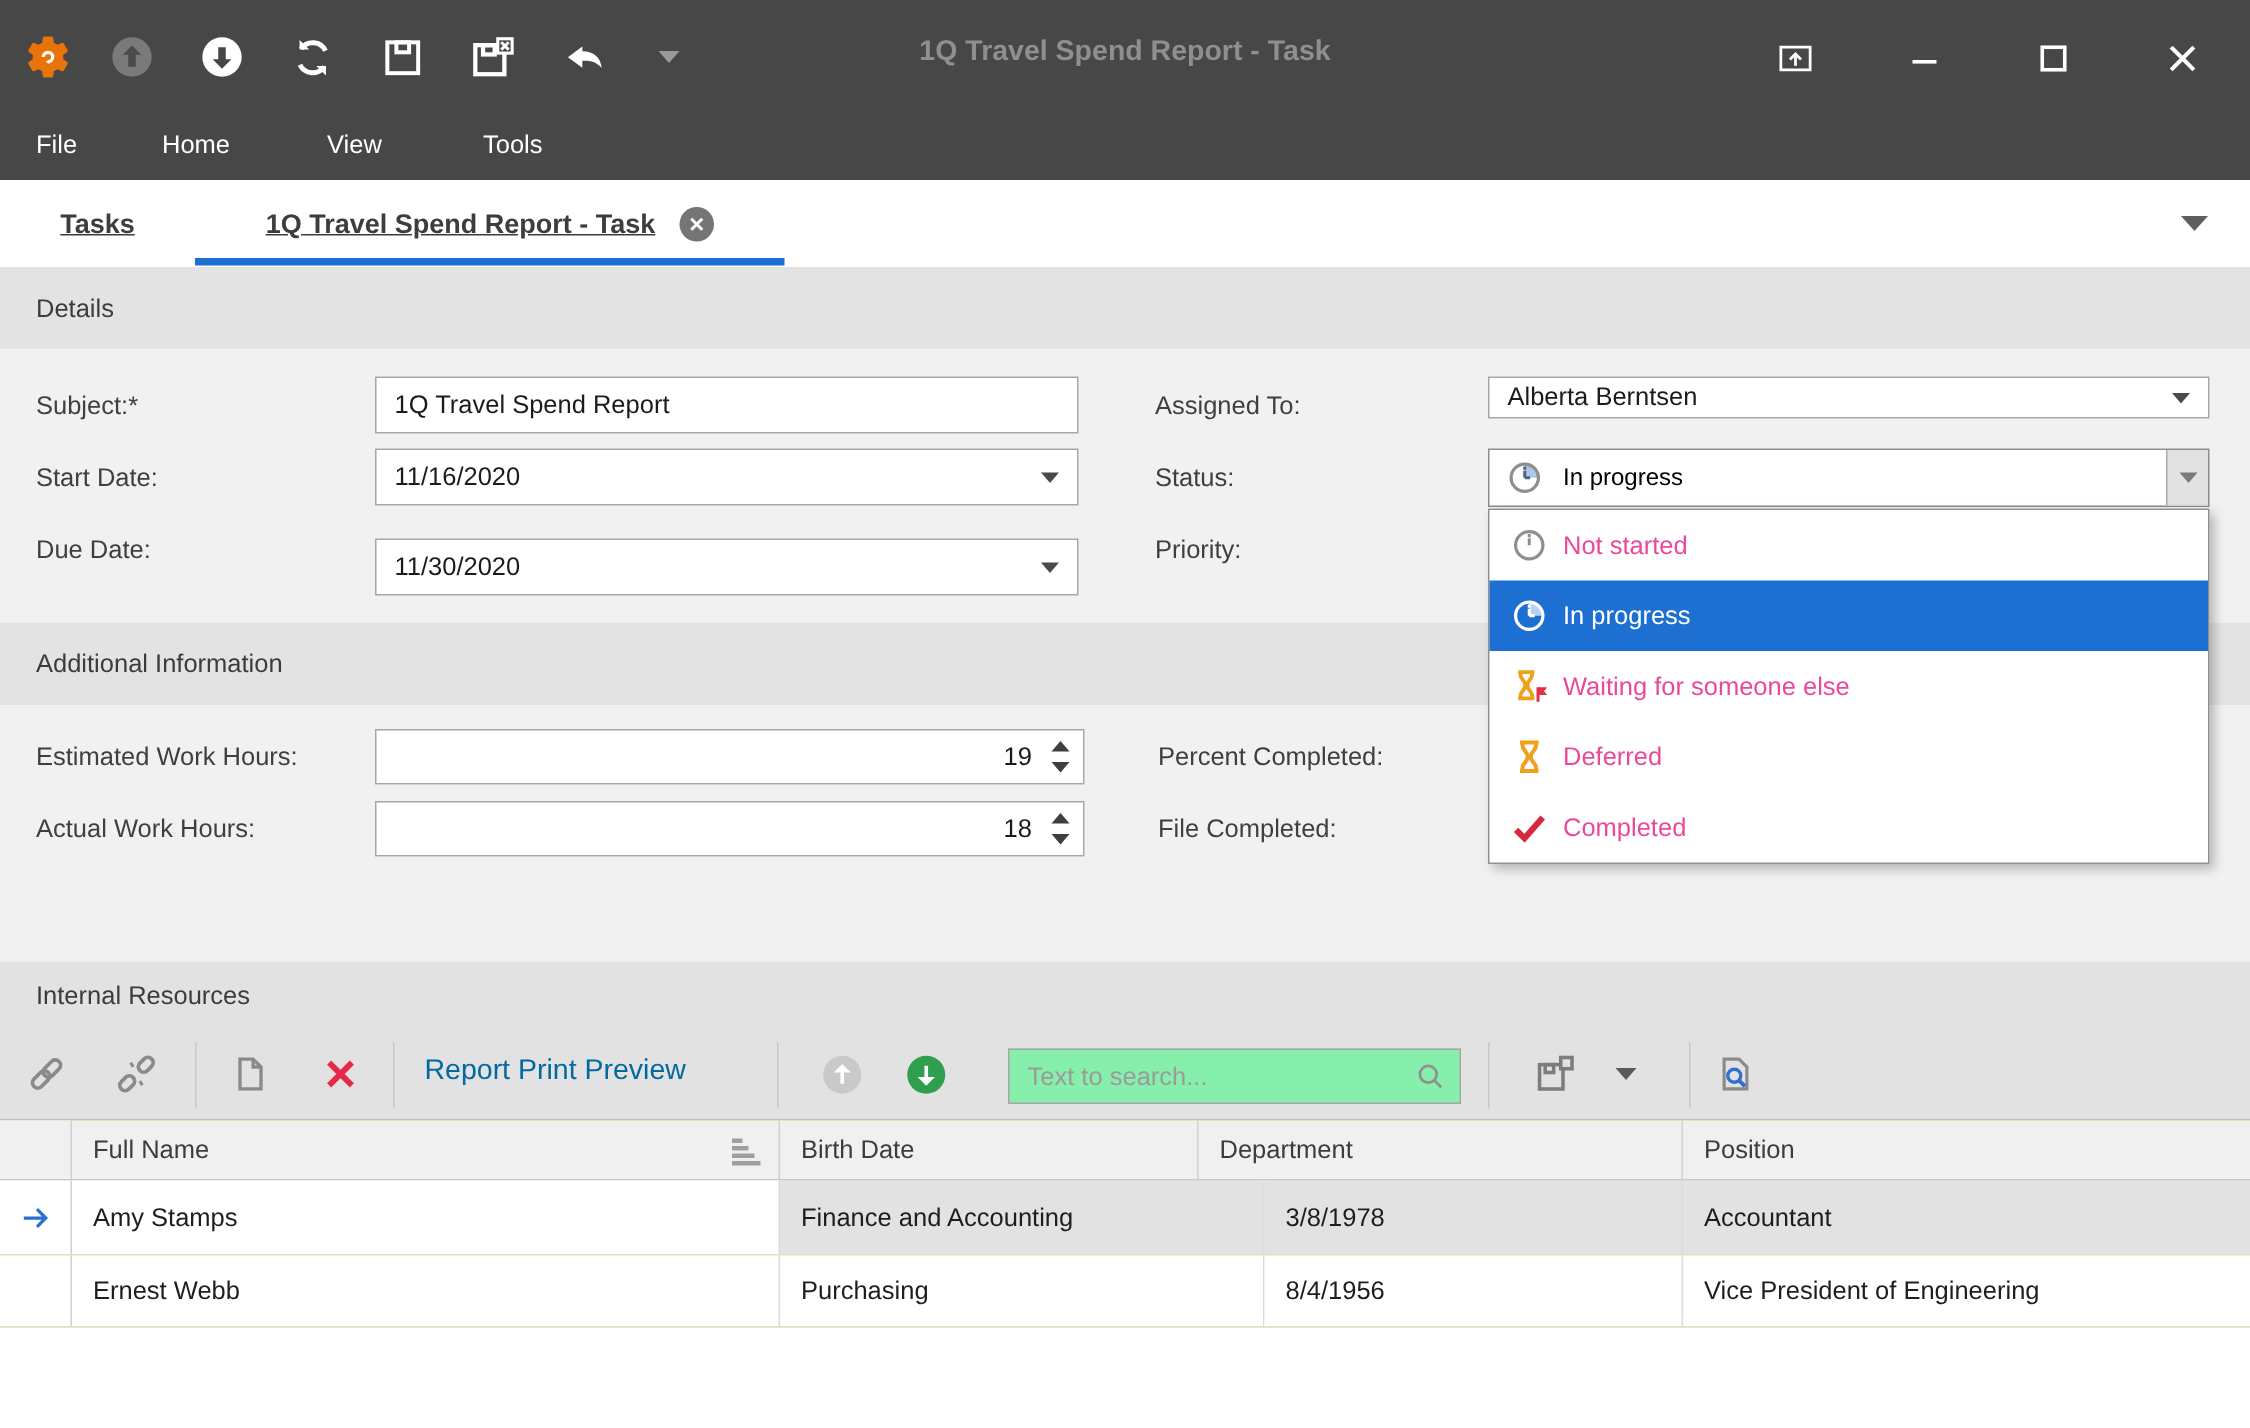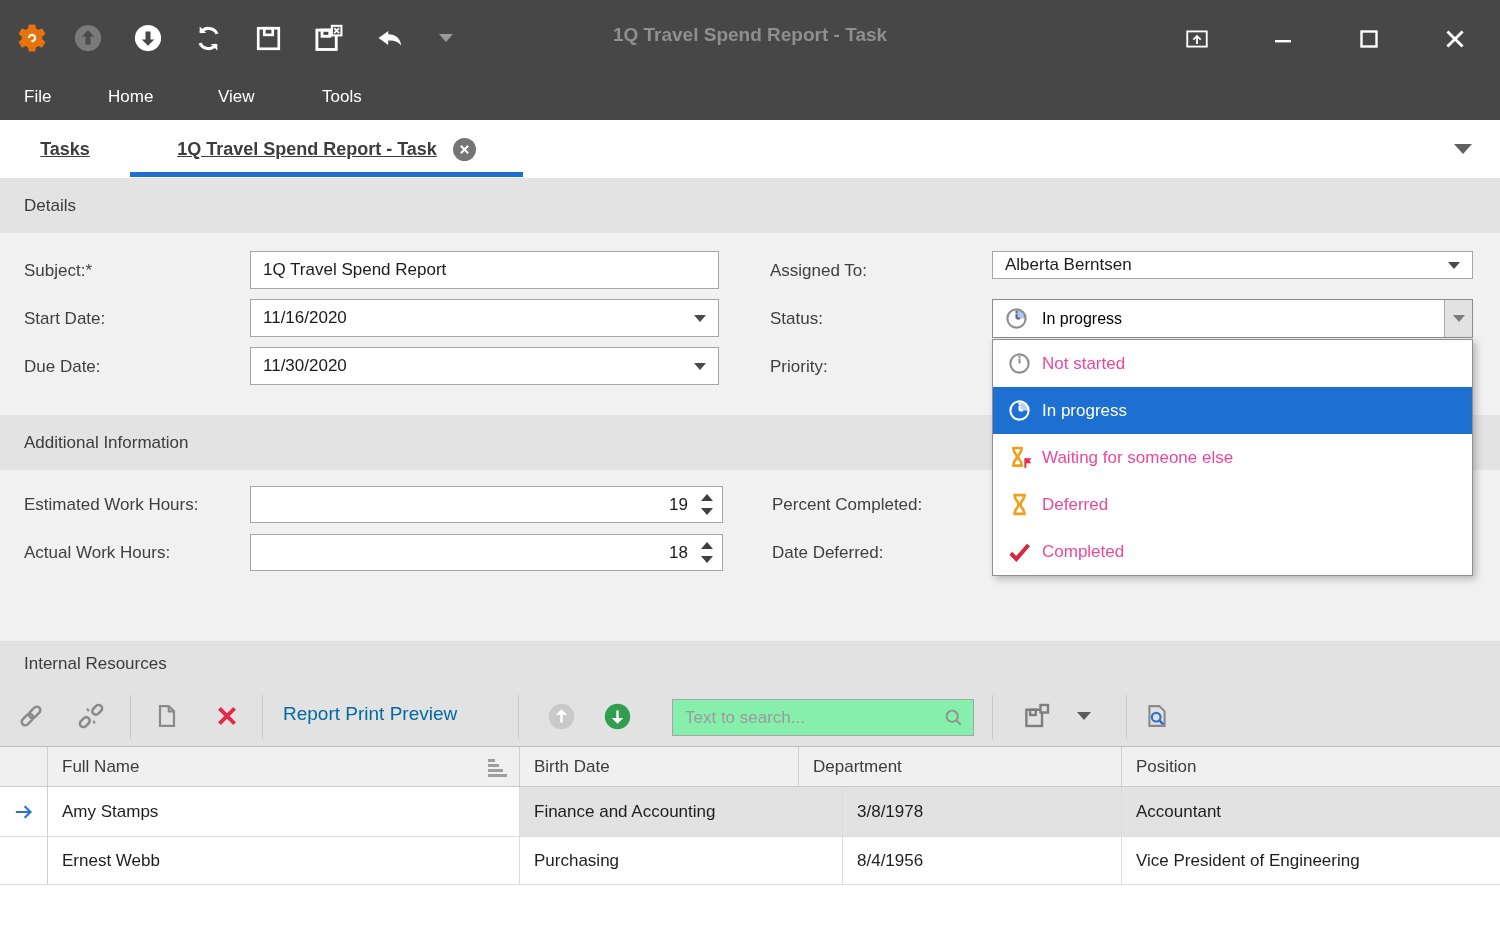--- a/index.html
+++ b/index.html
@@ -181,21 +181,21 @@
     <input class="raw" value="1Q Travel Spend Report" style="">
   </div>
 
   <div class="lbl" style="left:24px; top:309px;">Start Date:</div>
   <div class="tbx" style="left:250px; top:299px; width:469px; height:38px;">
     <span>11/16/2020</span>
     <span class="combo-arrow"></span>
   </div>
 
   <div class="lbl" style="left:24px; top:357px;">Due Date:</div>
-  <div class="tbx" style="left:250px; top:347px; width:469px; height:38px;">
+  <div class="tbx" style="left:250px; top:359px; width:469px; height:38px;">
     <span>11/30/2020</span>
     <span class="combo-arrow"></span>
   </div>
 
   <div class="lbl" style="left:770px; top:261px;">Assigned To:</div>
   <div class="tbx" style="left:992px; top:251px; width:481px; height:28px;">
     <span>Alberta Berntsen</span>
     <span class="combo-arrow"></span>
   </div>
 
@@ -231,21 +231,21 @@
   <div class="lbl" style="left:24px; top:543px;">Actual Work Hours:</div>
   <div class="tbx" style="left:250px; top:534px; width:473px; height:37px; padding:0;">
     <span class="num-val">18</span>
     <span class="spin">
       <span class="tri-up"></span>
       <span class="tri-dn"></span>
     </span>
   </div>
 
   <div class="lbl" style="left:772px; top:495px;">Percent Completed:</div>
-  <div class="lbl" style="left:772px; top:543px;">Date Deferred:</div>
+  <div class="lbl" style="left:772px; top:543px;">File Completed:</div>
 
   <div class="popup">
     <div class="popup-item">
       <svg width="27" height="27" viewBox="0 0 24 24">
         <circle cx="12" cy="12" r="8.1" stroke="#8f8f8f" stroke-width="1.9" fill="none"></circle>
         <path d="M12 5.4v1.8 M12 12V7.8" stroke="#8f8f8f" stroke-width="1.8" fill="none"></path>
       </svg>
       <span>Not started</span>
     </div>
     <div class="popup-item selected">

